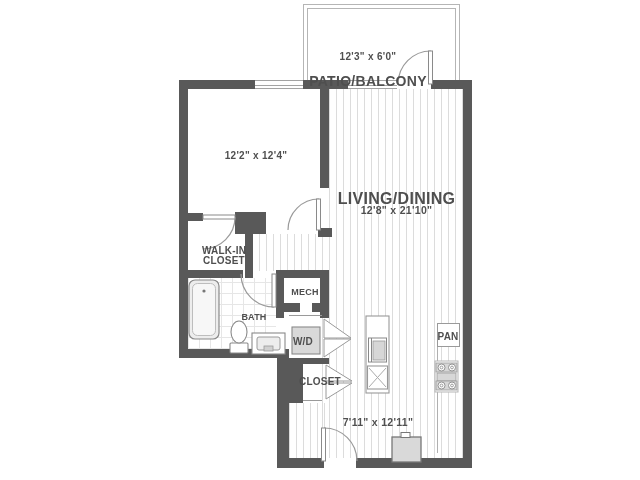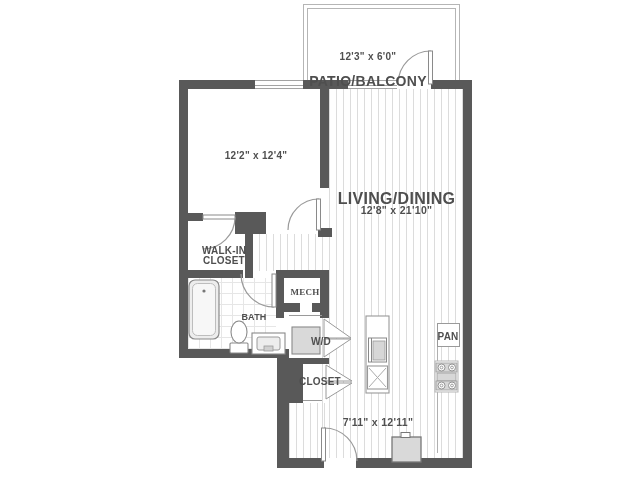--- a/index.html
+++ b/index.html
@@ -129,18 +129,18 @@
 
   <div class="lbl name-lg" style="left:336px;top:190px;width:121px;">LIVING/DINING</div>
   <div class="lbl dims-lg" style="left:336px;top:204px;width:121px;">12'8" x 21'10"</div>
 
   <div class="lbl dims-lg" style="left:318px;top:416px;width:120px;">7'11" x 12'11"</div>
 
   <div class="lbl name-sm" style="left:184px;top:245px;width:80px;">WALK-IN</div>
   <div class="lbl name-sm" style="left:184px;top:255px;width:80px;">CLOSET</div>
 
   <div class="lbl name-sm" style="left:224px;top:312px;width:60px;font-size:9px;">BATH</div>
-  <div class="lbl name-sm" style="left:280px;top:287px;width:50px;font-size:9px;font-family:Liberation Serif, serif;">MECH</div>
-  <div class="lbl name-sm" style="left:297px;top:336px;width:48px;">W/D</div>
+  <div class="lbl name-sm" style="left:280px;top:287px;width:50px;font-size:9px;">MECH</div>
+  <div class="lbl name-sm" style="left:279px;top:336px;width:48px;">W/D</div>
   <div class="lbl name-sm" style="left:295px;top:376px;width:50px;">CLOSET</div>
   <div class="lbl name-sm" style="left:433px;top:331px;width:30px;">PAN</div>
 
 </div>
 
 </body></html>

